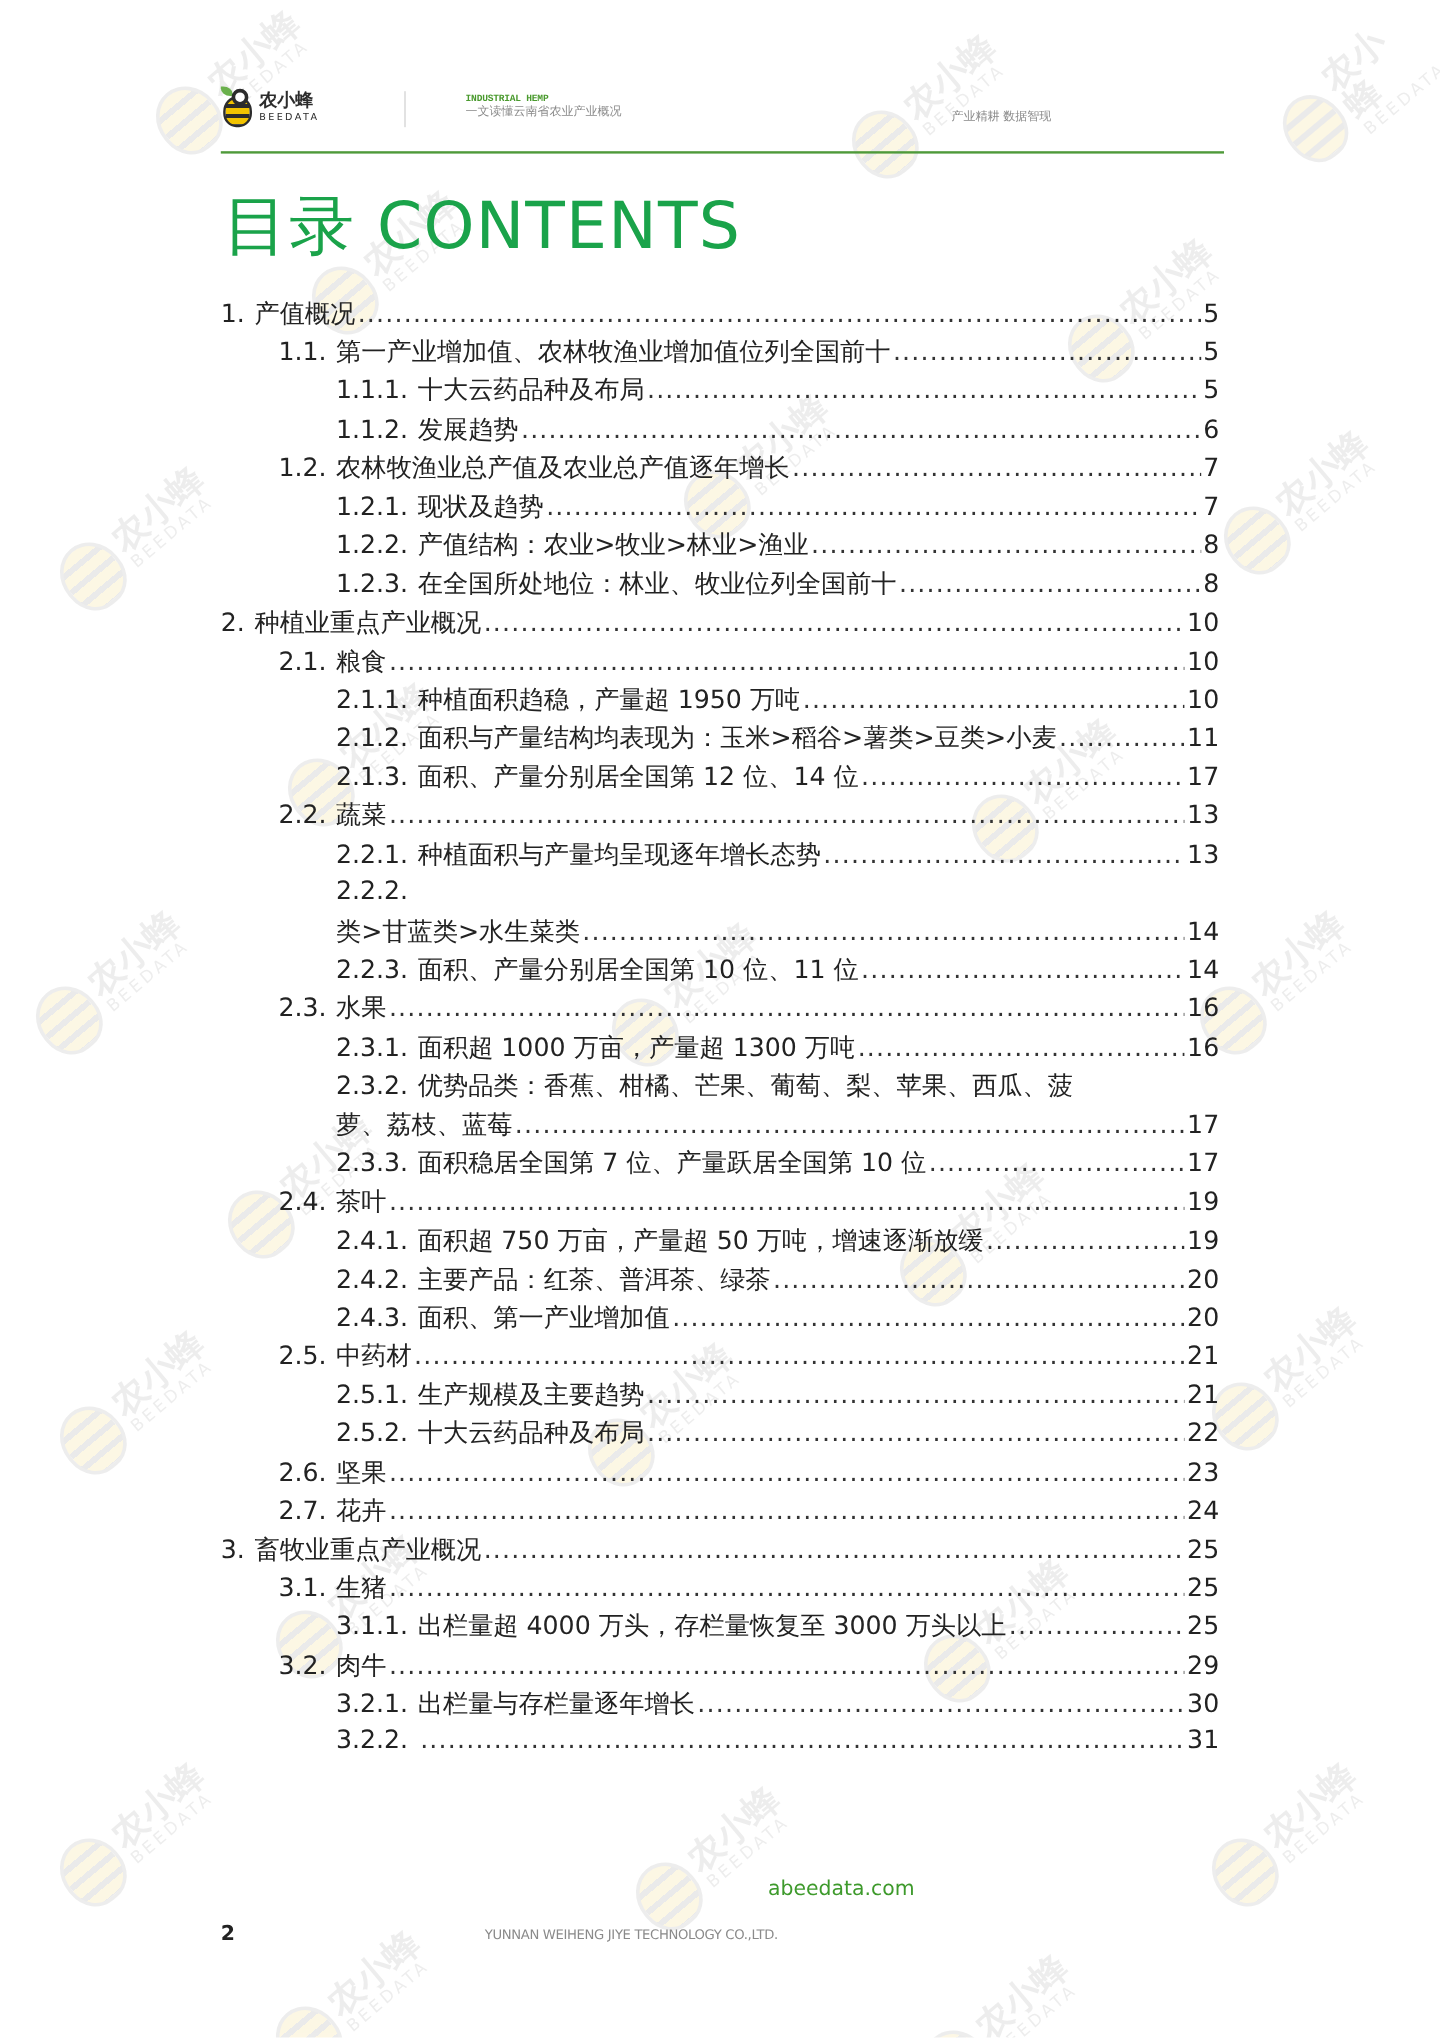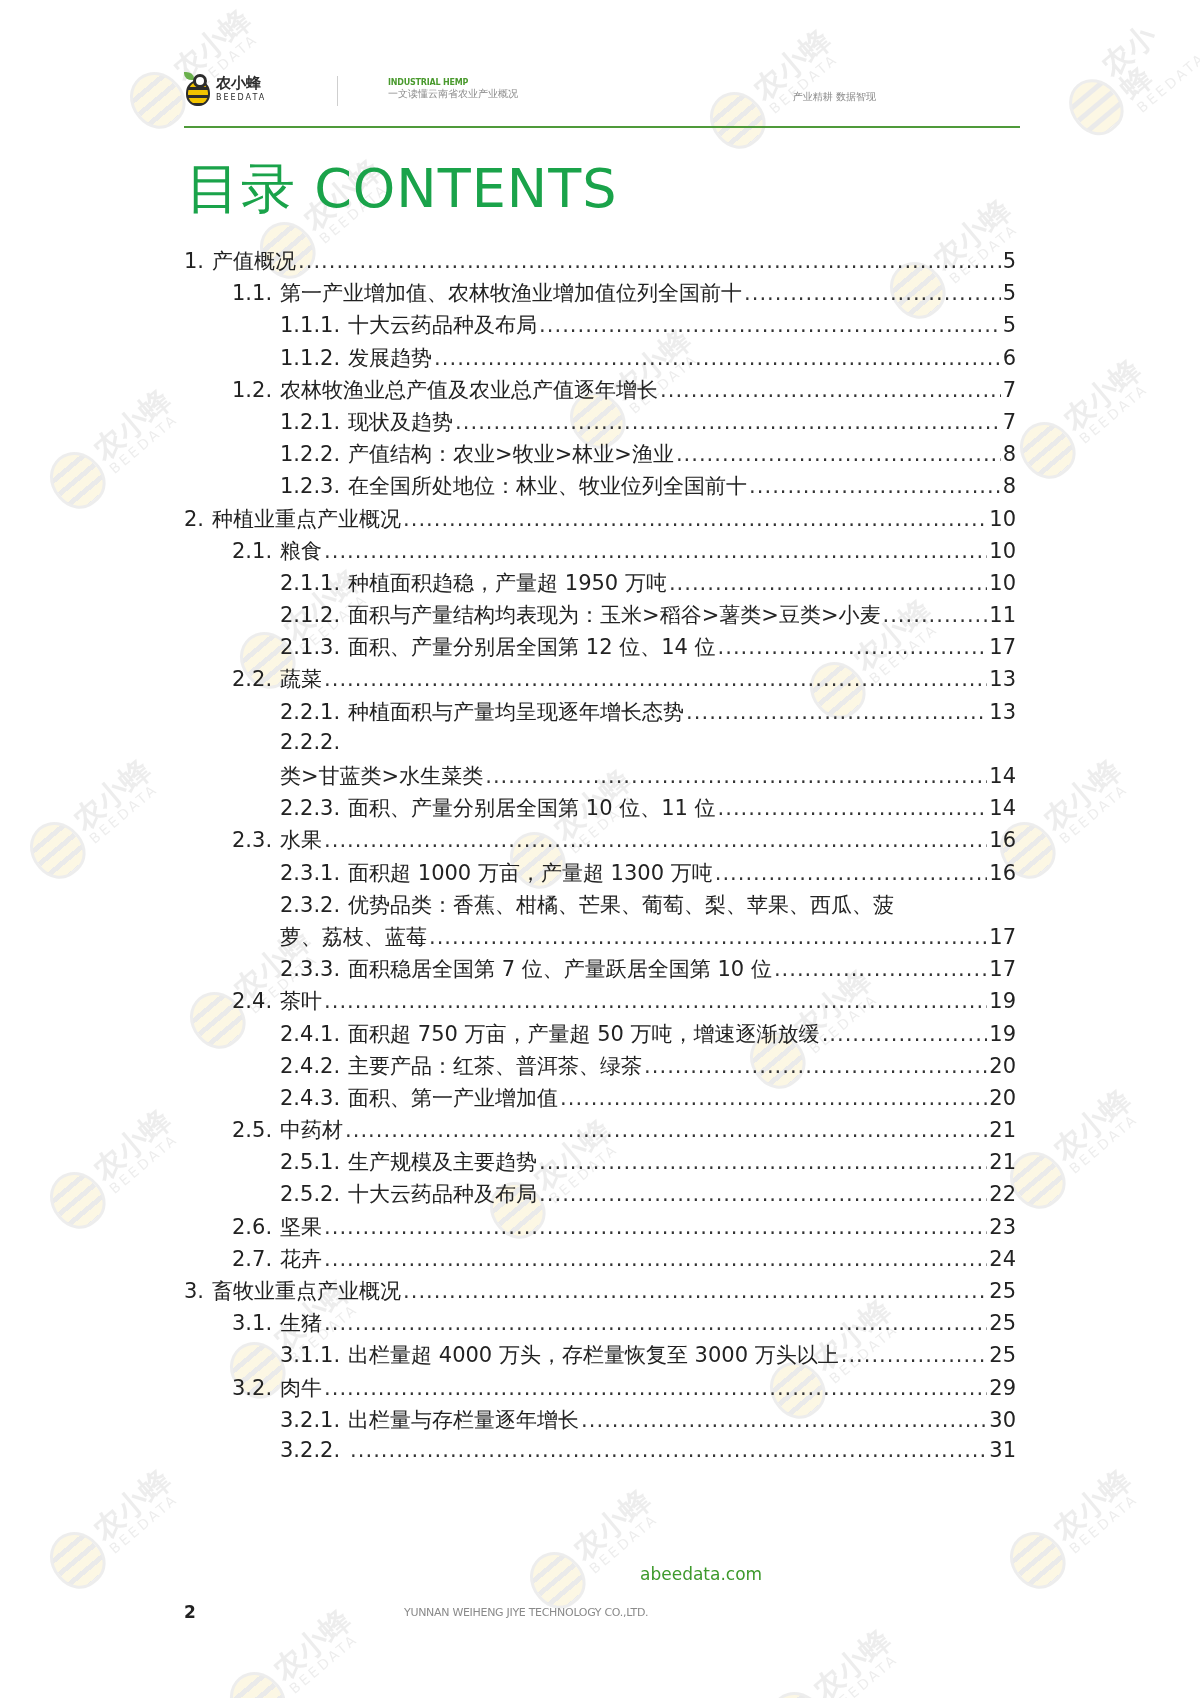--- a/index.html
+++ b/index.html
@@ -24,21 +24,21 @@
   .logo-icon .body { position:absolute; left:2px; top:8px; width:24px; height:26px; border-radius:50% 50% 45% 45%;
        background:repeating-linear-gradient(180deg,#f2c300 0 5px,#2c2c2c 5px 8px); border:2px solid #2c2c2c; box-sizing:border-box; }
   .logo-icon .eye { position:absolute; left:9px; top:2px; width:14px; height:14px; border-radius:50%;
        background:#fff; border:3px solid #2c2c2c; box-sizing:border-box; }
   .logo-icon .leaf { position:absolute; left:0; top:0; width:10px; height:8px; background:#6ab04c; border-radius:0 80% 0 80%; }
   .logo-text { display:flex; flex-direction:column; line-height:1; }
   .logo-cn { font-size:15px; color:#2c2c2c; font-weight:bold; }
   .logo-en { font-size:8px; color:#2c2c2c; letter-spacing:2px; margin-top:3px; }
   .hdr-divider { position:absolute; left:153px; top:8px; width:1px; height:30px; background:#cfcfcf; }
   .hdr-sub { position:absolute; left:204px; top:10px; line-height:1.2; }
-  .hdr-en { font-size:8px; color:#4a9a2e; font-weight:bold; letter-spacing:-0.2px; }
+  .hdr-en { font-size:8px; color:#4a9a2e; font-weight:bold; letter-spacing:-0.2px;font-family:Liberation Mono, monospace; }
   .hdr-cn { font-size:10px; color:#8a8a8a; }
   .hdr-right { position:absolute; right:144px; top:22px; font-size:10px; color:#8a8a8a; }
   .hdr-line { position:absolute; left:184px; top:126px; width:836px; height:2px; background:#4f9a3a; }
 
   
   .title { position:absolute; left:186px; top:162px; font-size:54px; color:#1aa34a; letter-spacing:1px; line-height:1; }
 
   
   .toc { position:absolute; left:184px; top:247px; width:832px; }
   .row { display:flex; align-items:baseline; height:32.2px; font-size:21px; color:#222; white-space:nowrap; }

